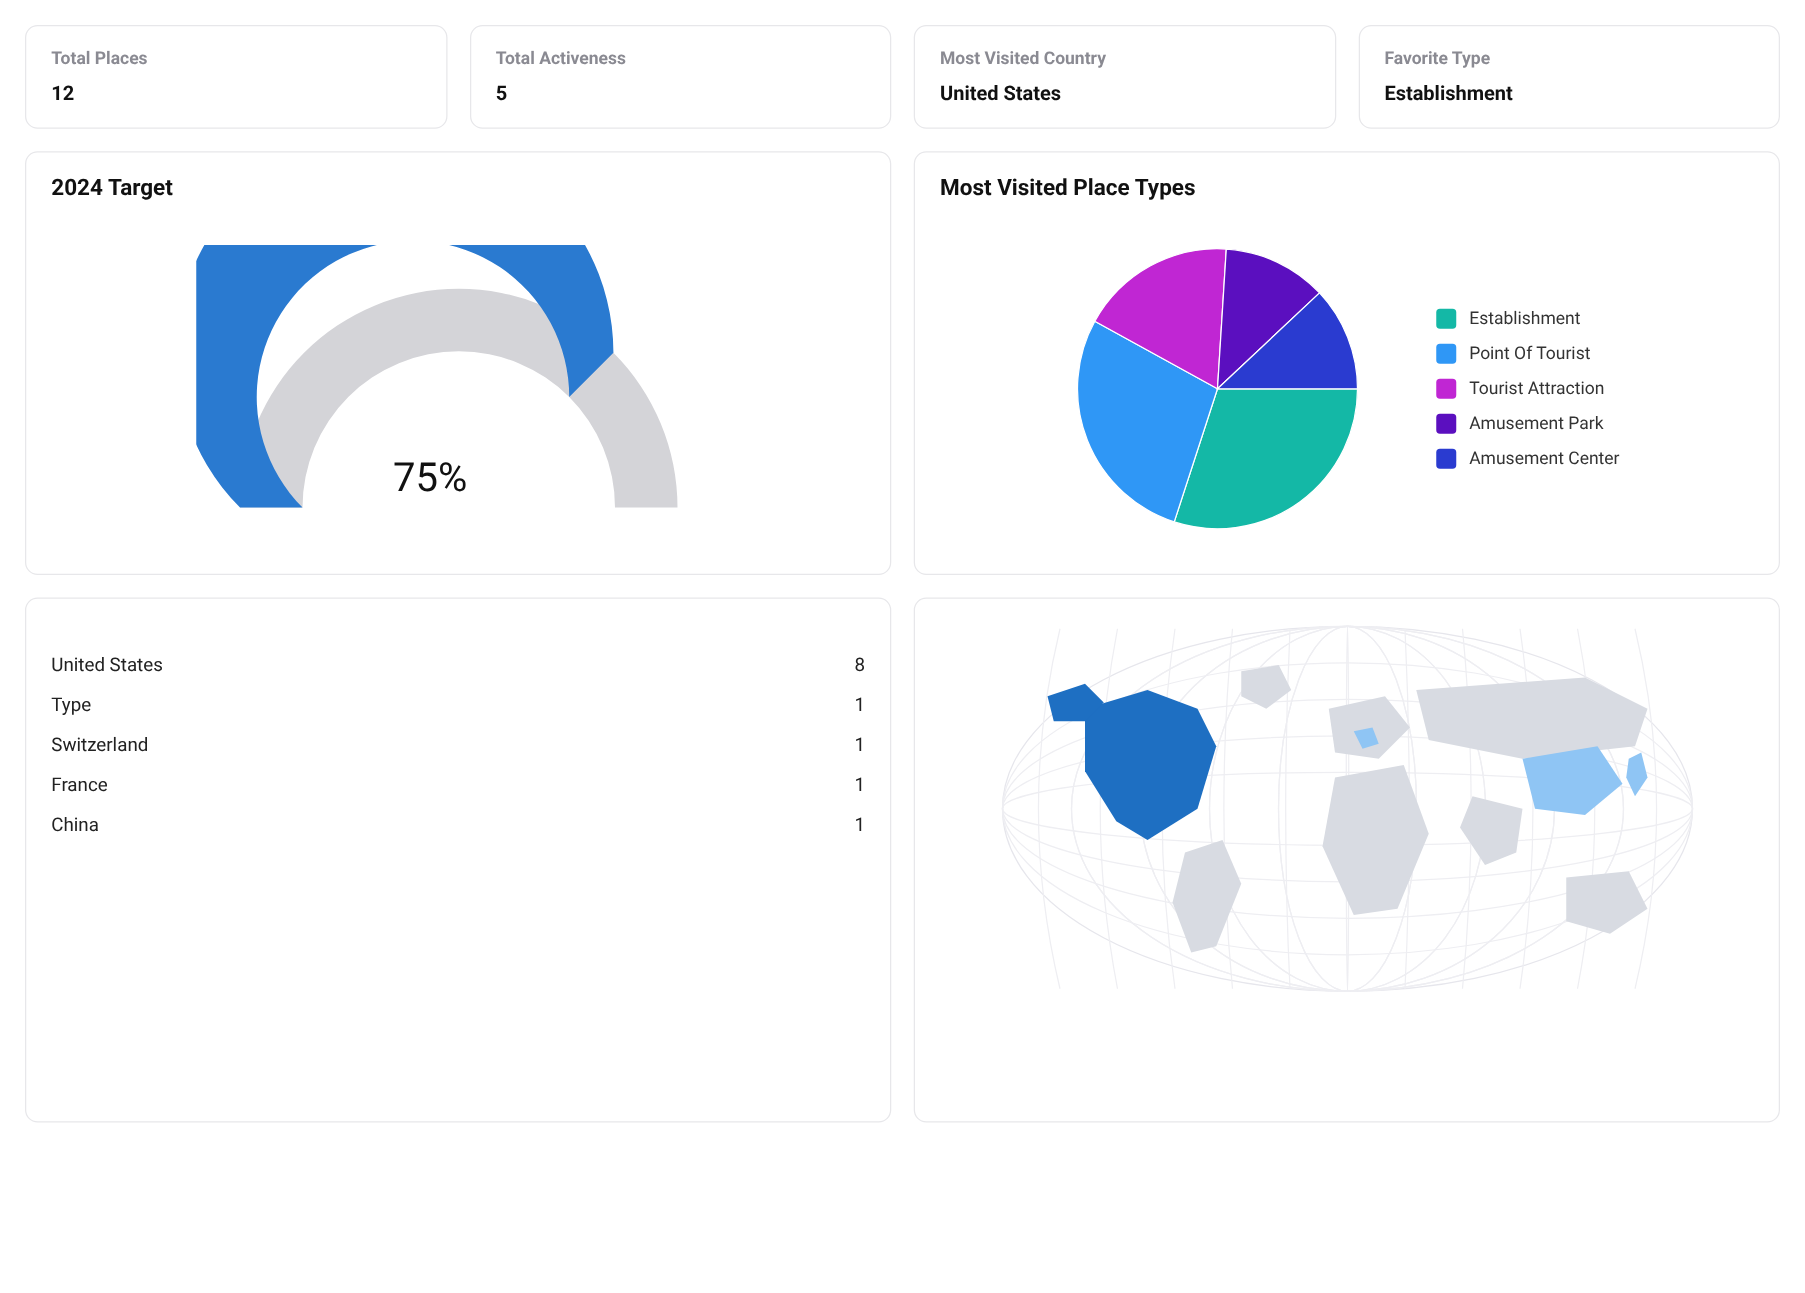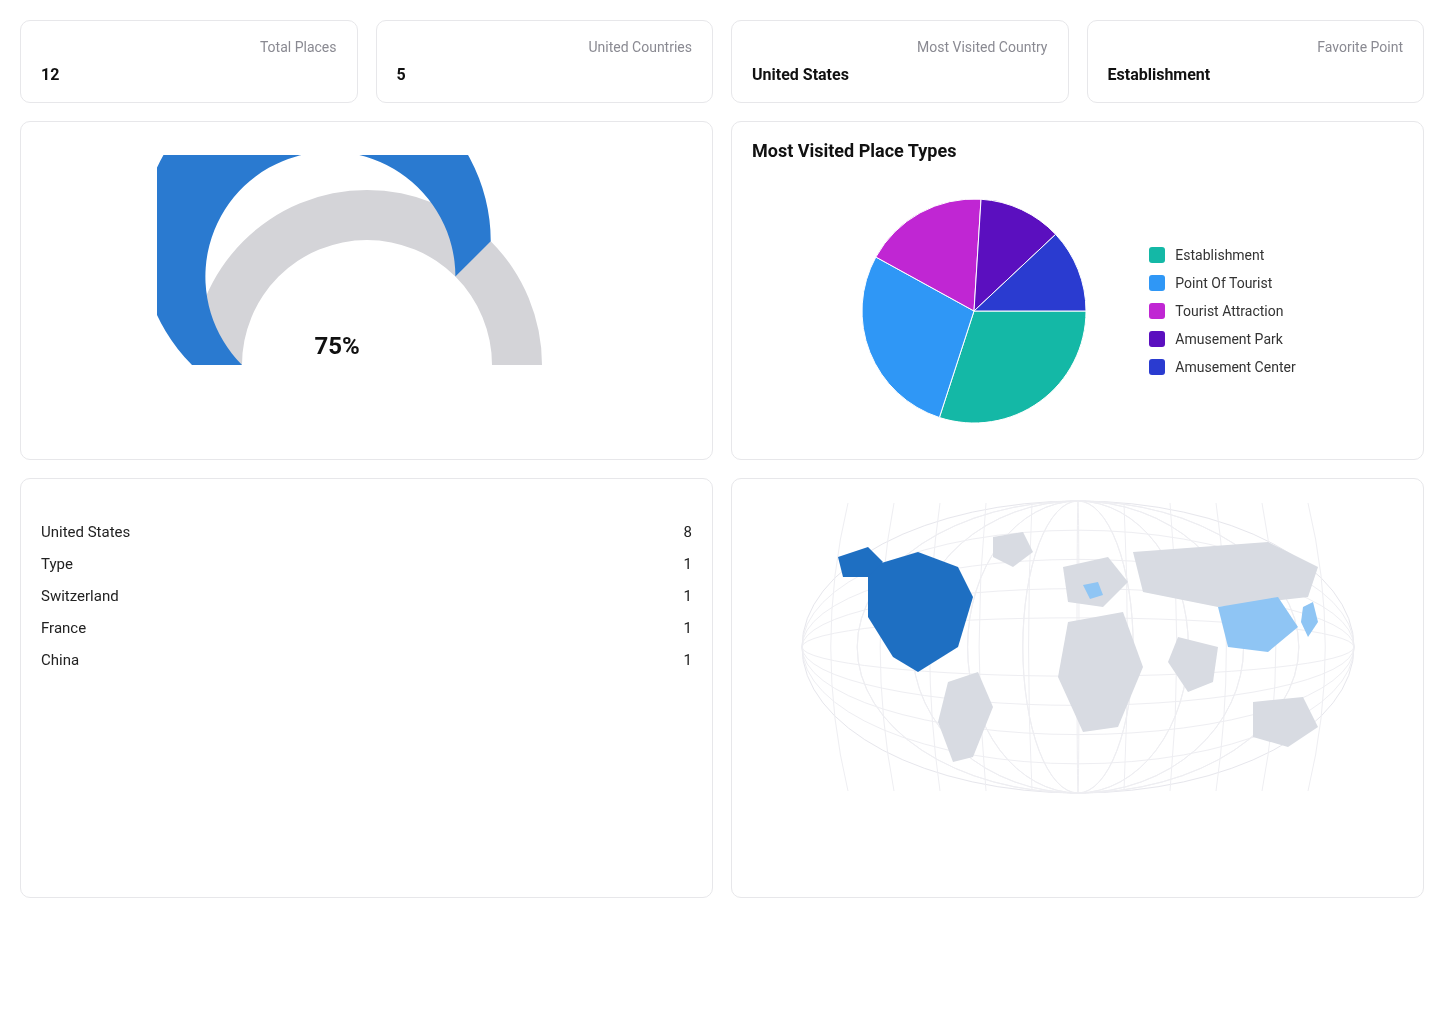--- a/index.html
+++ b/index.html
@@ -18,23 +18,22 @@
   }
   .card {
     background: #fff;
     border: 1px solid #e7e7ea;
     border-radius: 10px;
     padding: 18px 20px;
   }
   .stat-label {
     font-size: 14px;
     color: #8a8a92;
-    font-weight: 400;
+    font-weight: 700;
     margin-bottom: 10px;
-    text-align: right;
   }
   .stat-value {
     font-size: 16px;
     font-weight: 700;
     color: #111;
   }
   .charts-row {
     display: grid;
     grid-template-columns: 1fr 1fr;
     gap: 18px;
@@ -51,22 +50,22 @@
     width: 100%;
     display: flex;
     justify-content: center;
     align-items: center;
     height: 260px;
   }
   .gauge-text {
     position: absolute;
     bottom: 40px;
     left: 42%;
-    font-size: 24px;
-    font-weight: 700;
+    font-size: 32px;
+    font-weight: 400;
     color: #111;
   }
   .pie-wrap {
     display: flex;
     align-items: center;
     justify-content: center;
     gap: 60px;
     height: 260px;
   }
   .legend {
@@ -109,35 +108,36 @@
 </style>
 </head>
 <body>
 
 <div class="stats-row">
   <div class="card">
     <div class="stat-label">Total Places</div>
     <div class="stat-value">12</div>
   </div>
   <div class="card">
-    <div class="stat-label">United Countries</div>
+    <div class="stat-label">Total Activeness</div>
     <div class="stat-value">5</div>
   </div>
   <div class="card">
     <div class="stat-label">Most Visited Country</div>
     <div class="stat-value">United States</div>
   </div>
   <div class="card">
-    <div class="stat-label">Favorite Point</div>
+    <div class="stat-label">Favorite Type</div>
     <div class="stat-value">Establishment</div>
   </div>
 </div>
 
 <div class="charts-row">
   <div class="card">
+    <div class="card-title">2024 Target</div>
     <div class="gauge-wrap">
       <svg id="gauge-svg" width="420" height="230" viewBox="0 0 420 230">
           <path d="M 35 210.00000000000003 A 175 175 0 1 1 385 209.99999999999994 L 335 209.99999999999997 A 125 125 0 1 0 85 210.00000000000003 Z" fill="#d4d4d8"></path>
           <path d="M 35 210.00000000000003 A 175 175 0 1 1 333.7436867076458 86.25631329235415 L 298.3883476483184 121.61165235168154 A 125 125 0 1 0 85 210.00000000000003 Z" fill="#2a7ad0"></path>
         </svg>
       <div class="gauge-text">75%</div>
     </div>
   </div>
 
   <div class="card">

